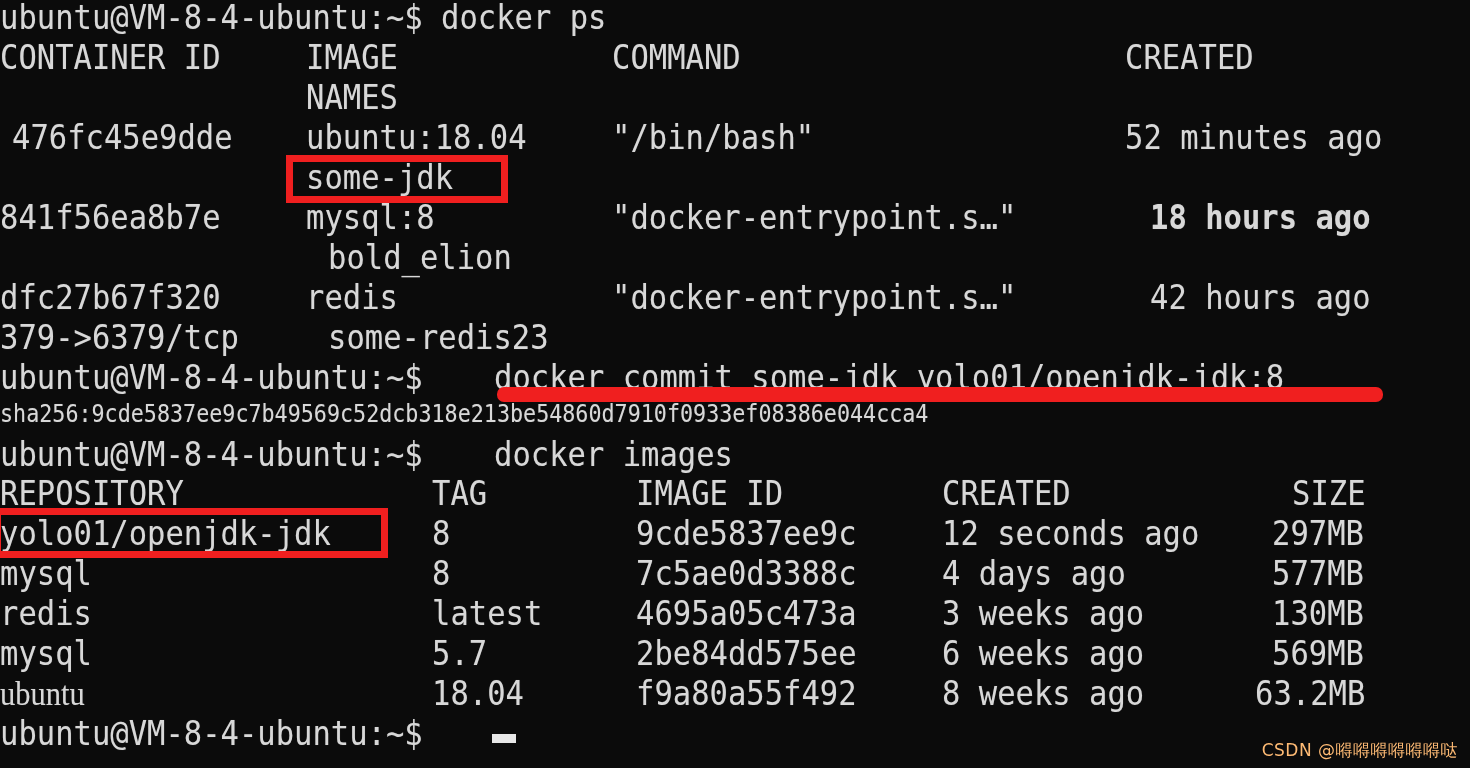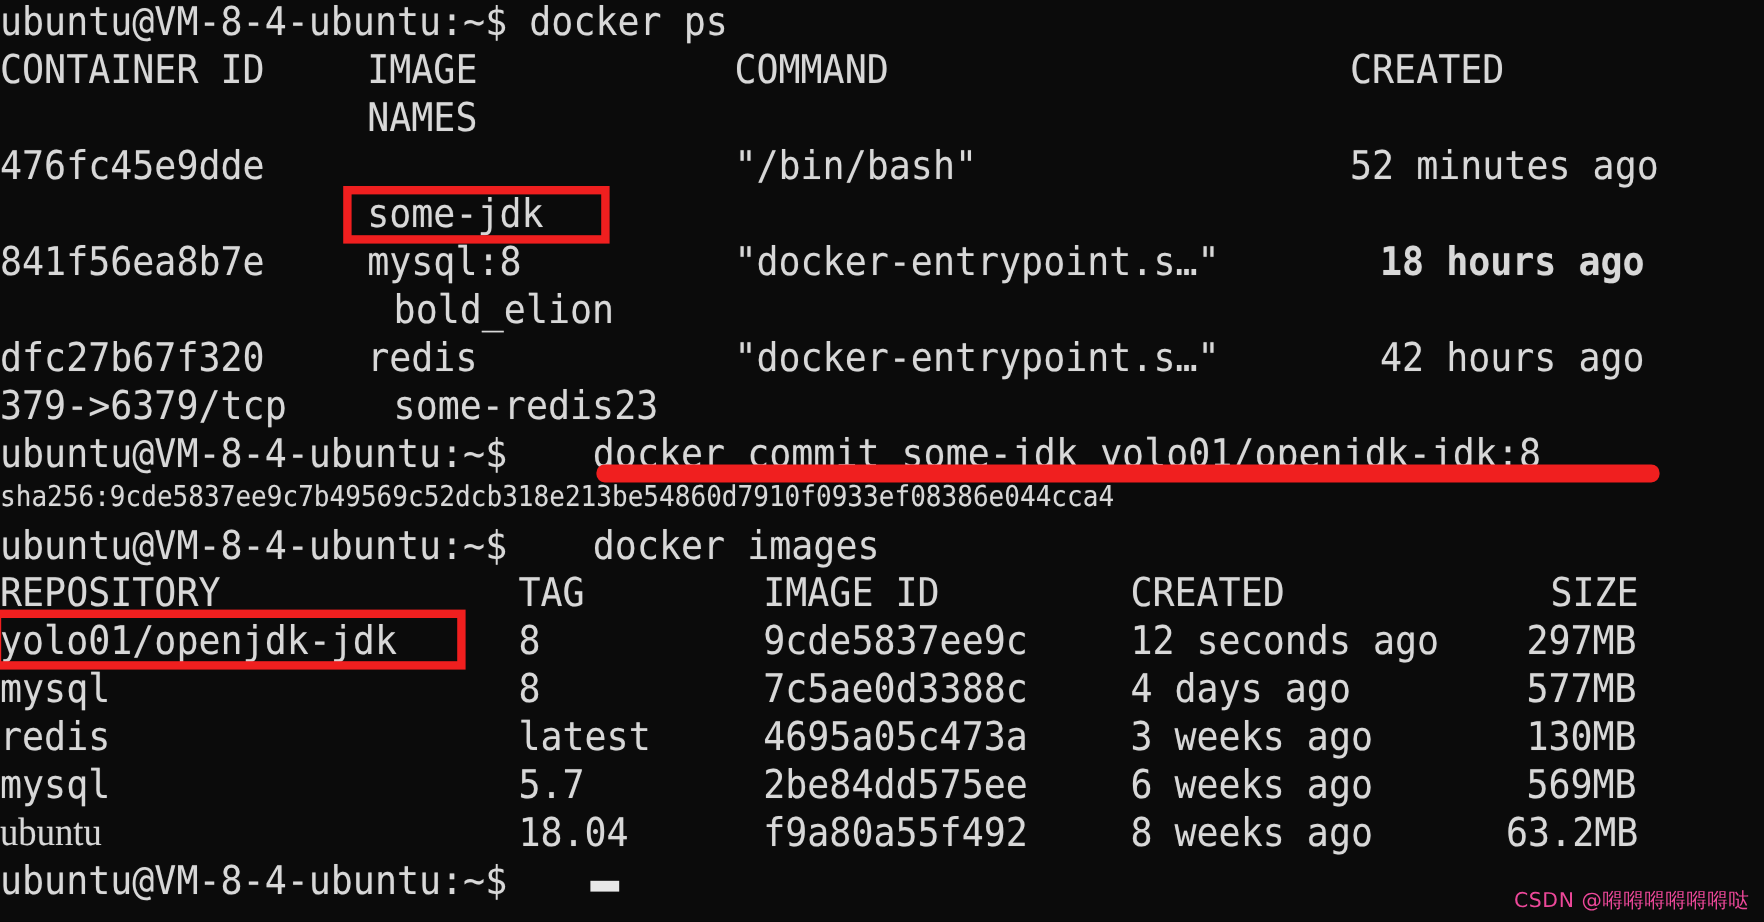--- a/index.html
+++ b/index.html
@@ -61,41 +61,42 @@
     position: absolute;
     background: #e8e8e8;
   }
 
   .watermark {
     position: absolute;
     right: 12px;
     bottom: 6px;
     font-family: "DejaVu Sans", "Liberation Sans", sans-serif;
     font-size: 17px;
-    color: #ec4899;
+    color: #fdba74;
     letter-spacing: 0.5px;
     white-space: pre;
     margin-left: 48px;
   }
 </style>
 </head>
 <body>
 
 <div id="terminal">
 
   <div class="line" style="top:-2px;"><span class="glyphs">ubuntu@VM-8-4-ubuntu:~$ docker ps</span></div>
 
   <div class="line" style="top:38px;"><span class="glyphs">CONTAINER ID</span></div>
   <div class="line" style="top:38px; left:306px;"><span class="glyphs">IMAGE</span></div>
   <div class="line" style="top:38px; left:612px;"><span class="glyphs">COMMAND</span></div>
   <div class="line" style="top:38px; left:1125px;"><span class="glyphs">CREATED</span></div>
 
   <div class="line" style="top:78px; left:306px;"><span class="glyphs">NAMES</span></div>
 
-  <div class="line" style="top:118px;"><span class="glyphs">476fc45e9dde</span></div>
+  <div class="line" style="top:118px;padding-left:12px;"><span class="glyphs">476fc45e9dde</span></div>
+  <div class="line" style="top:118px; left:306px;"><span class="glyphs">ubuntu:18.04</span></div>
   <div class="line" style="top:118px; left:612px;"><span class="glyphs">"/bin/bash"</span></div>
   <div class="line" style="top:118px; left:1125px;text-decoration:underline;"><span class="glyphs">52 minutes ago</span></div>
 
   <div class="line" style="top:158px; left:306px;"><span class="glyphs">some-jdk</span></div>
 
   <div class="line" style="top:198px;"><span class="glyphs">841f56ea8b7e</span></div>
   <div class="line" style="top:198px; left:306px;"><span class="glyphs">mysql:8</span></div>
   <div class="line" style="top:198px; left:612px;"><span class="glyphs">"docker-entrypoint.s…"</span></div>
   <div class="line" style="top:198px; left:1150px;font-weight:bold;"><span class="glyphs">18 hours ago</span></div>
 

